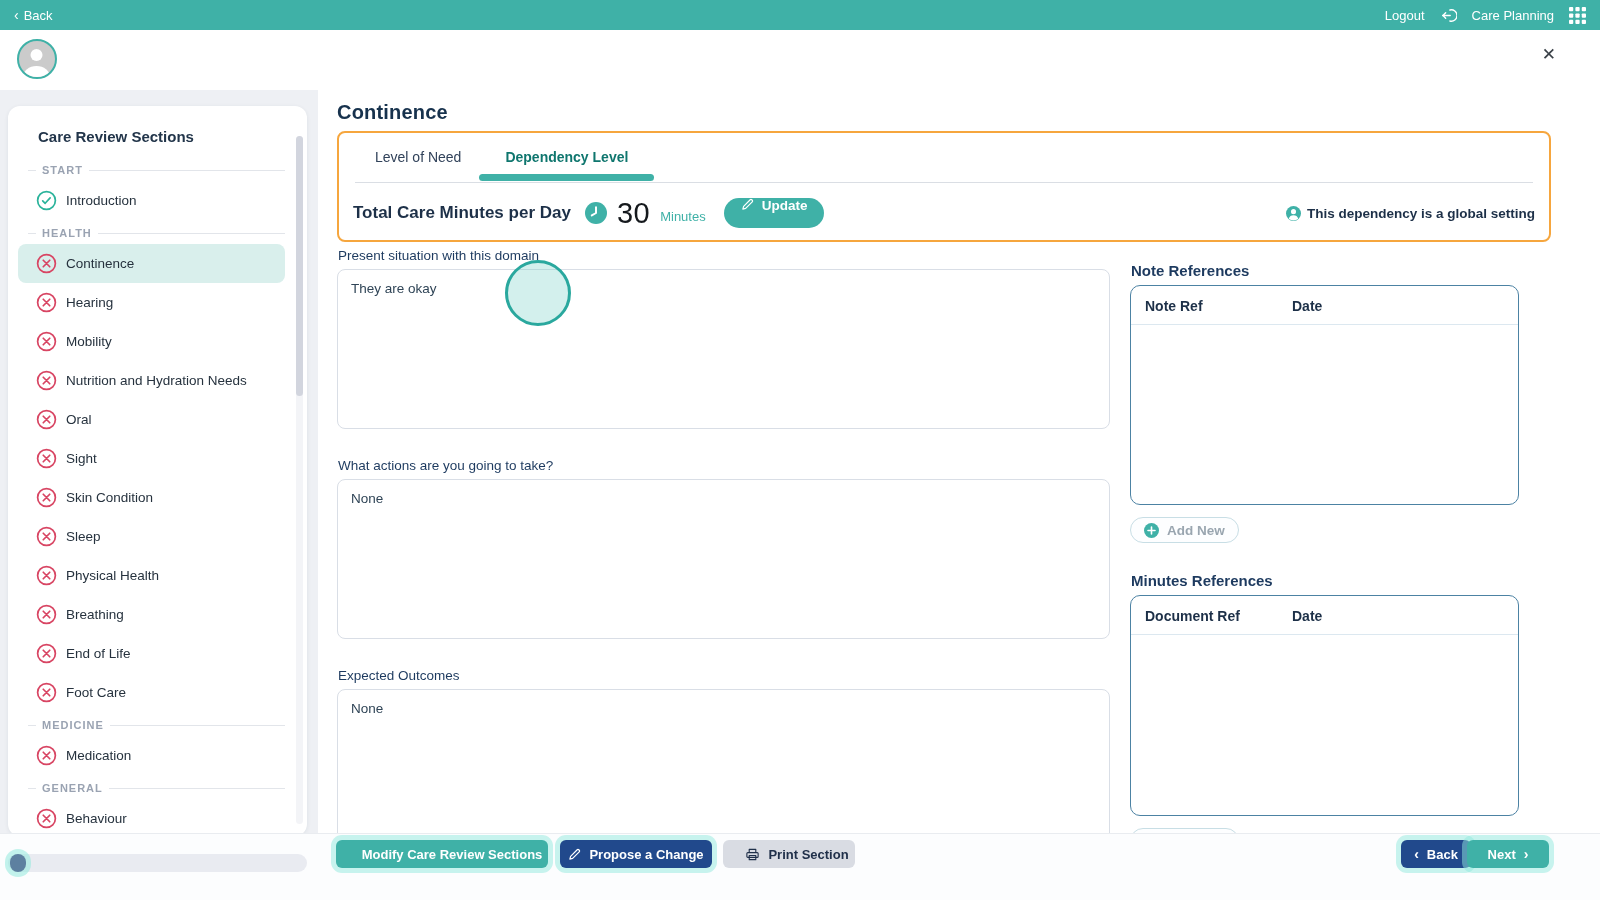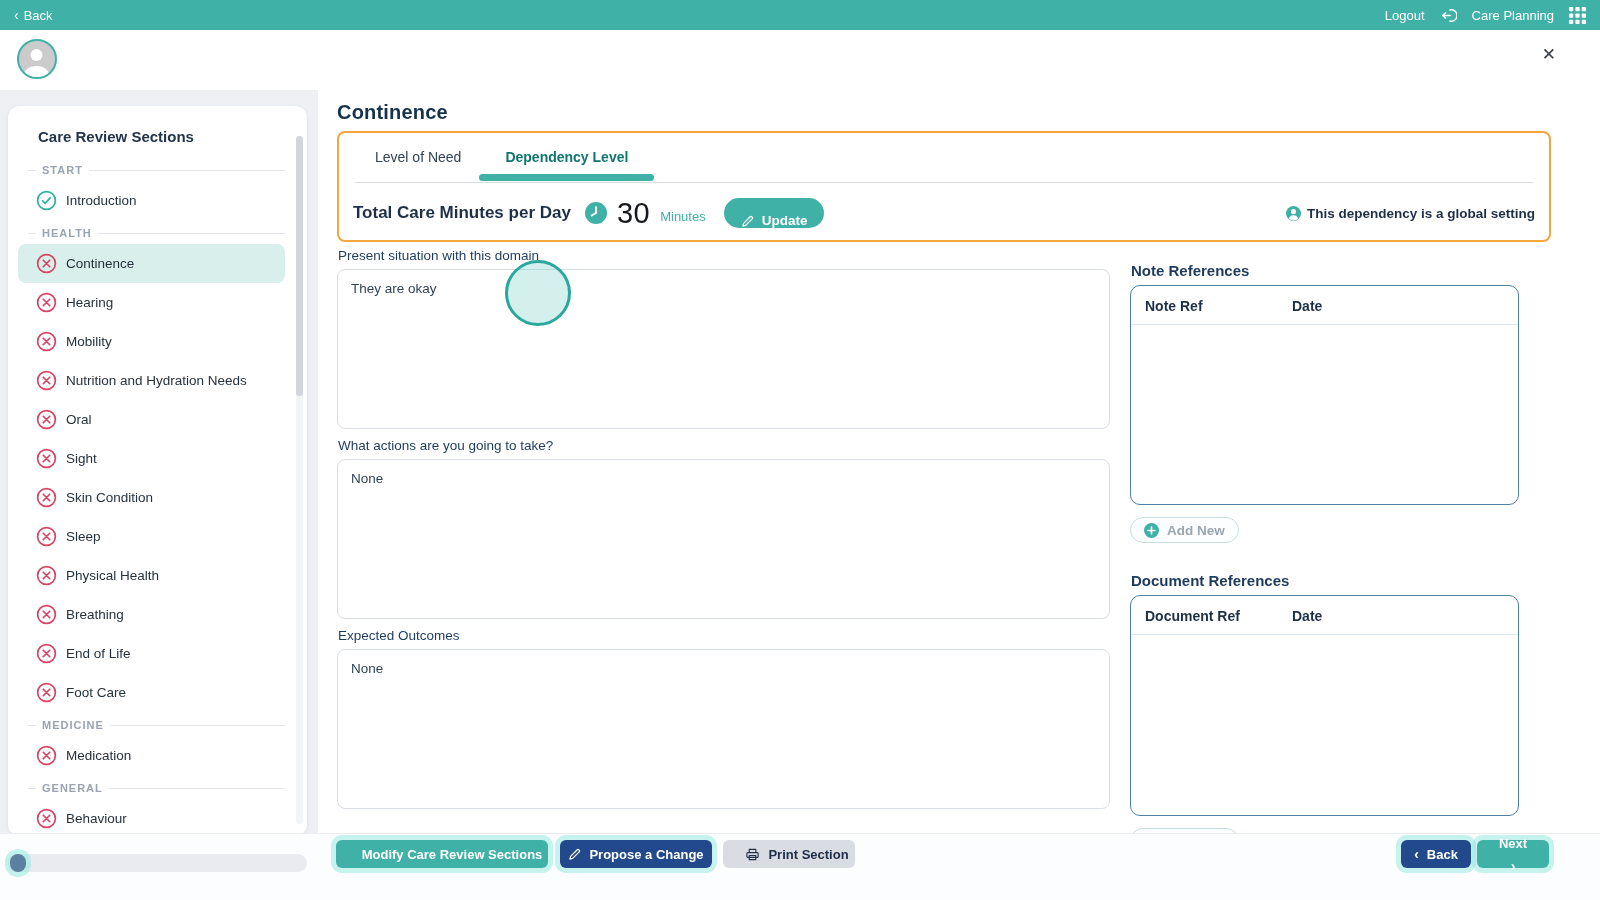--- a/index.html
+++ b/index.html
@@ -51,29 +51,29 @@
   .dep-box{position:absolute;left:19px;top:41px;width:1214px;height:111px;border:2px solid var(--orange);border-radius:8px;background:#fff;}
   .tabs{position:relative;display:flex;gap:44px;padding:16px 0 0 36px;}
   .tab{position:relative;font-size:14px;color:#31425A;padding-bottom:13px;cursor:pointer;}
   .tab.active{color:#0f766e;font-weight:bold;}
   .tab.active::after{content:'';position:absolute;left:-26px;right:-26px;bottom:-3px;height:7px;border-radius:4px;background:var(--teal);z-index:2;}
   .tabs-divider{position:absolute;left:16px;right:16px;top:49px;height:1px;background:var(--line);}
   .dep-row{position:absolute;left:14px;right:14px;top:58px;height:44px;display:flex;align-items:center;gap:10px;}
   .dep-label{font-size:17px;font-weight:bold;color:#1D3048;margin-right:4px;}
   .dep-value{font-size:29px;color:#15191d;font-weight:500;letter-spacing:.5px;}
   .dep-unit{font-size:13px;color:var(--teal);margin-top:6px;}
-  .btn-update{display:inline-flex;align-items:flex-end;gap:8px;height:30px;padding:0 17px;margin-left:8px;
+  .btn-update{display:inline-flex;align-items:flex-start;gap:8px;height:30px;padding:0 17px;margin-left:8px;
     background:var(--teal);border:none;border-radius:16px;color:#fff;font-size:13.5px;font-weight:bold;cursor:pointer;}
   .global-note{margin-left:auto;display:flex;align-items:center;gap:6px;font-size:13.5px;font-weight:bold;color:#1D3048;}
 
   
   .fields{position:absolute;left:19px;top:158px;width:773px;}
   .field-label{font-size:13.5px;color:#1D3A5F;margin:0 0 6px 1px;}
   .field-ta{width:100%;height:160px;border:1px solid #D9DEE6;border-radius:8px;padding:11px 13px;
-    font-size:13.5px;color:var(--ink-soft);resize:none;outline:none;background:#fff;margin-bottom:9px;display:block;}
+    font-size:13.5px;color:var(--ink-soft);resize:none;outline:none;background:#fff;margin-bottom:29px;display:block;}
 
   
   .refs{position:absolute;left:812px;top:158px;width:389px;}
   .ref-title{font-size:15px;font-weight:bold;color:#1D3A5F;margin:14px 0 6px 1px;}
   .ref-box{border:1px solid var(--ref-border);border-radius:10px;background:#fff;overflow:hidden;}
   .ref-head{display:flex;padding:12px 12px 10px 14px;border-bottom:1px solid #DCE8F0;}
   .ref-col{font-size:14px;font-weight:bold;color:#1D3048;}
   .ref-col:first-child{width:147px;}
   .ref-body{height:172px;}
   .btn-add{display:inline-flex;align-items:center;gap:8px;height:26px;padding:0 13px;margin:12px 0 0 0;
@@ -87,21 +87,21 @@
     box-shadow:0 0 0 5px rgba(146,233,221,.55);}
   .btn{display:inline-flex;align-items:center;justify-content:center;gap:8px;height:28px;border:none;border-radius:6px;
     font-size:13px;font-weight:bold;cursor:pointer;position:absolute;top:6px;}
   .btn-teal{background:var(--teal);color:#fff;box-shadow:var(--halo);}
   .btn-navy{background:var(--navy-btn);color:#fff;box-shadow:var(--halo);}
   .btn-gray{background:#D9DCE3;color:#20304A;padding-left:16px;}
   #btn-modify{left:336px;width:212px;padding-left:20px;}
   #btn-propose{left:560px;width:152px;}
   #btn-print{left:723px;width:132px;box-shadow:none;}
   #btn-back{right:129px;width:70px;}
-  #btn-next{right:51px;width:72px;flex-direction:column;}
+  #btn-next{right:51px;width:82px;}
 
   
   .touch-ring{position:absolute;left:505px;top:260px;width:66px;height:66px;border-radius:50%;
     border:3px solid #2AA89E;background:rgba(120,210,200,.33);z-index:40;pointer-events:none;}
 </style>
 </head>
 <body>
 
 <div class="app">
 
@@ -369,21 +369,21 @@
               <svg width="15" height="15" viewBox="0 0 15 15">
                   <circle cx="7.5" cy="7.5" r="7.5" fill="#3FB1A7"></circle>
                   <path d="M7.5 4v7M4 7.5h7" stroke="#fff" stroke-width="1.6" stroke-linecap="round"></path>
                 </svg>
             </span>
             <span>Add New</span>
           </button>
         </div>
         <div class="ref-gap"></div>
         <div>
-          <div class="ref-title">Document References</div>
+          <div class="ref-title">Minutes References</div>
           <div class="ref-box" style="height:221px;">
             <div class="ref-head">
               <span class="ref-col">Document Ref</span>
               <span class="ref-col">Date</span>
             </div>
             <div class="ref-body"></div>
           </div>
           <button class="btn-add">
             <span style="display:inline-flex;">
               <svg width="15" height="15" viewBox="0 0 15 15">

